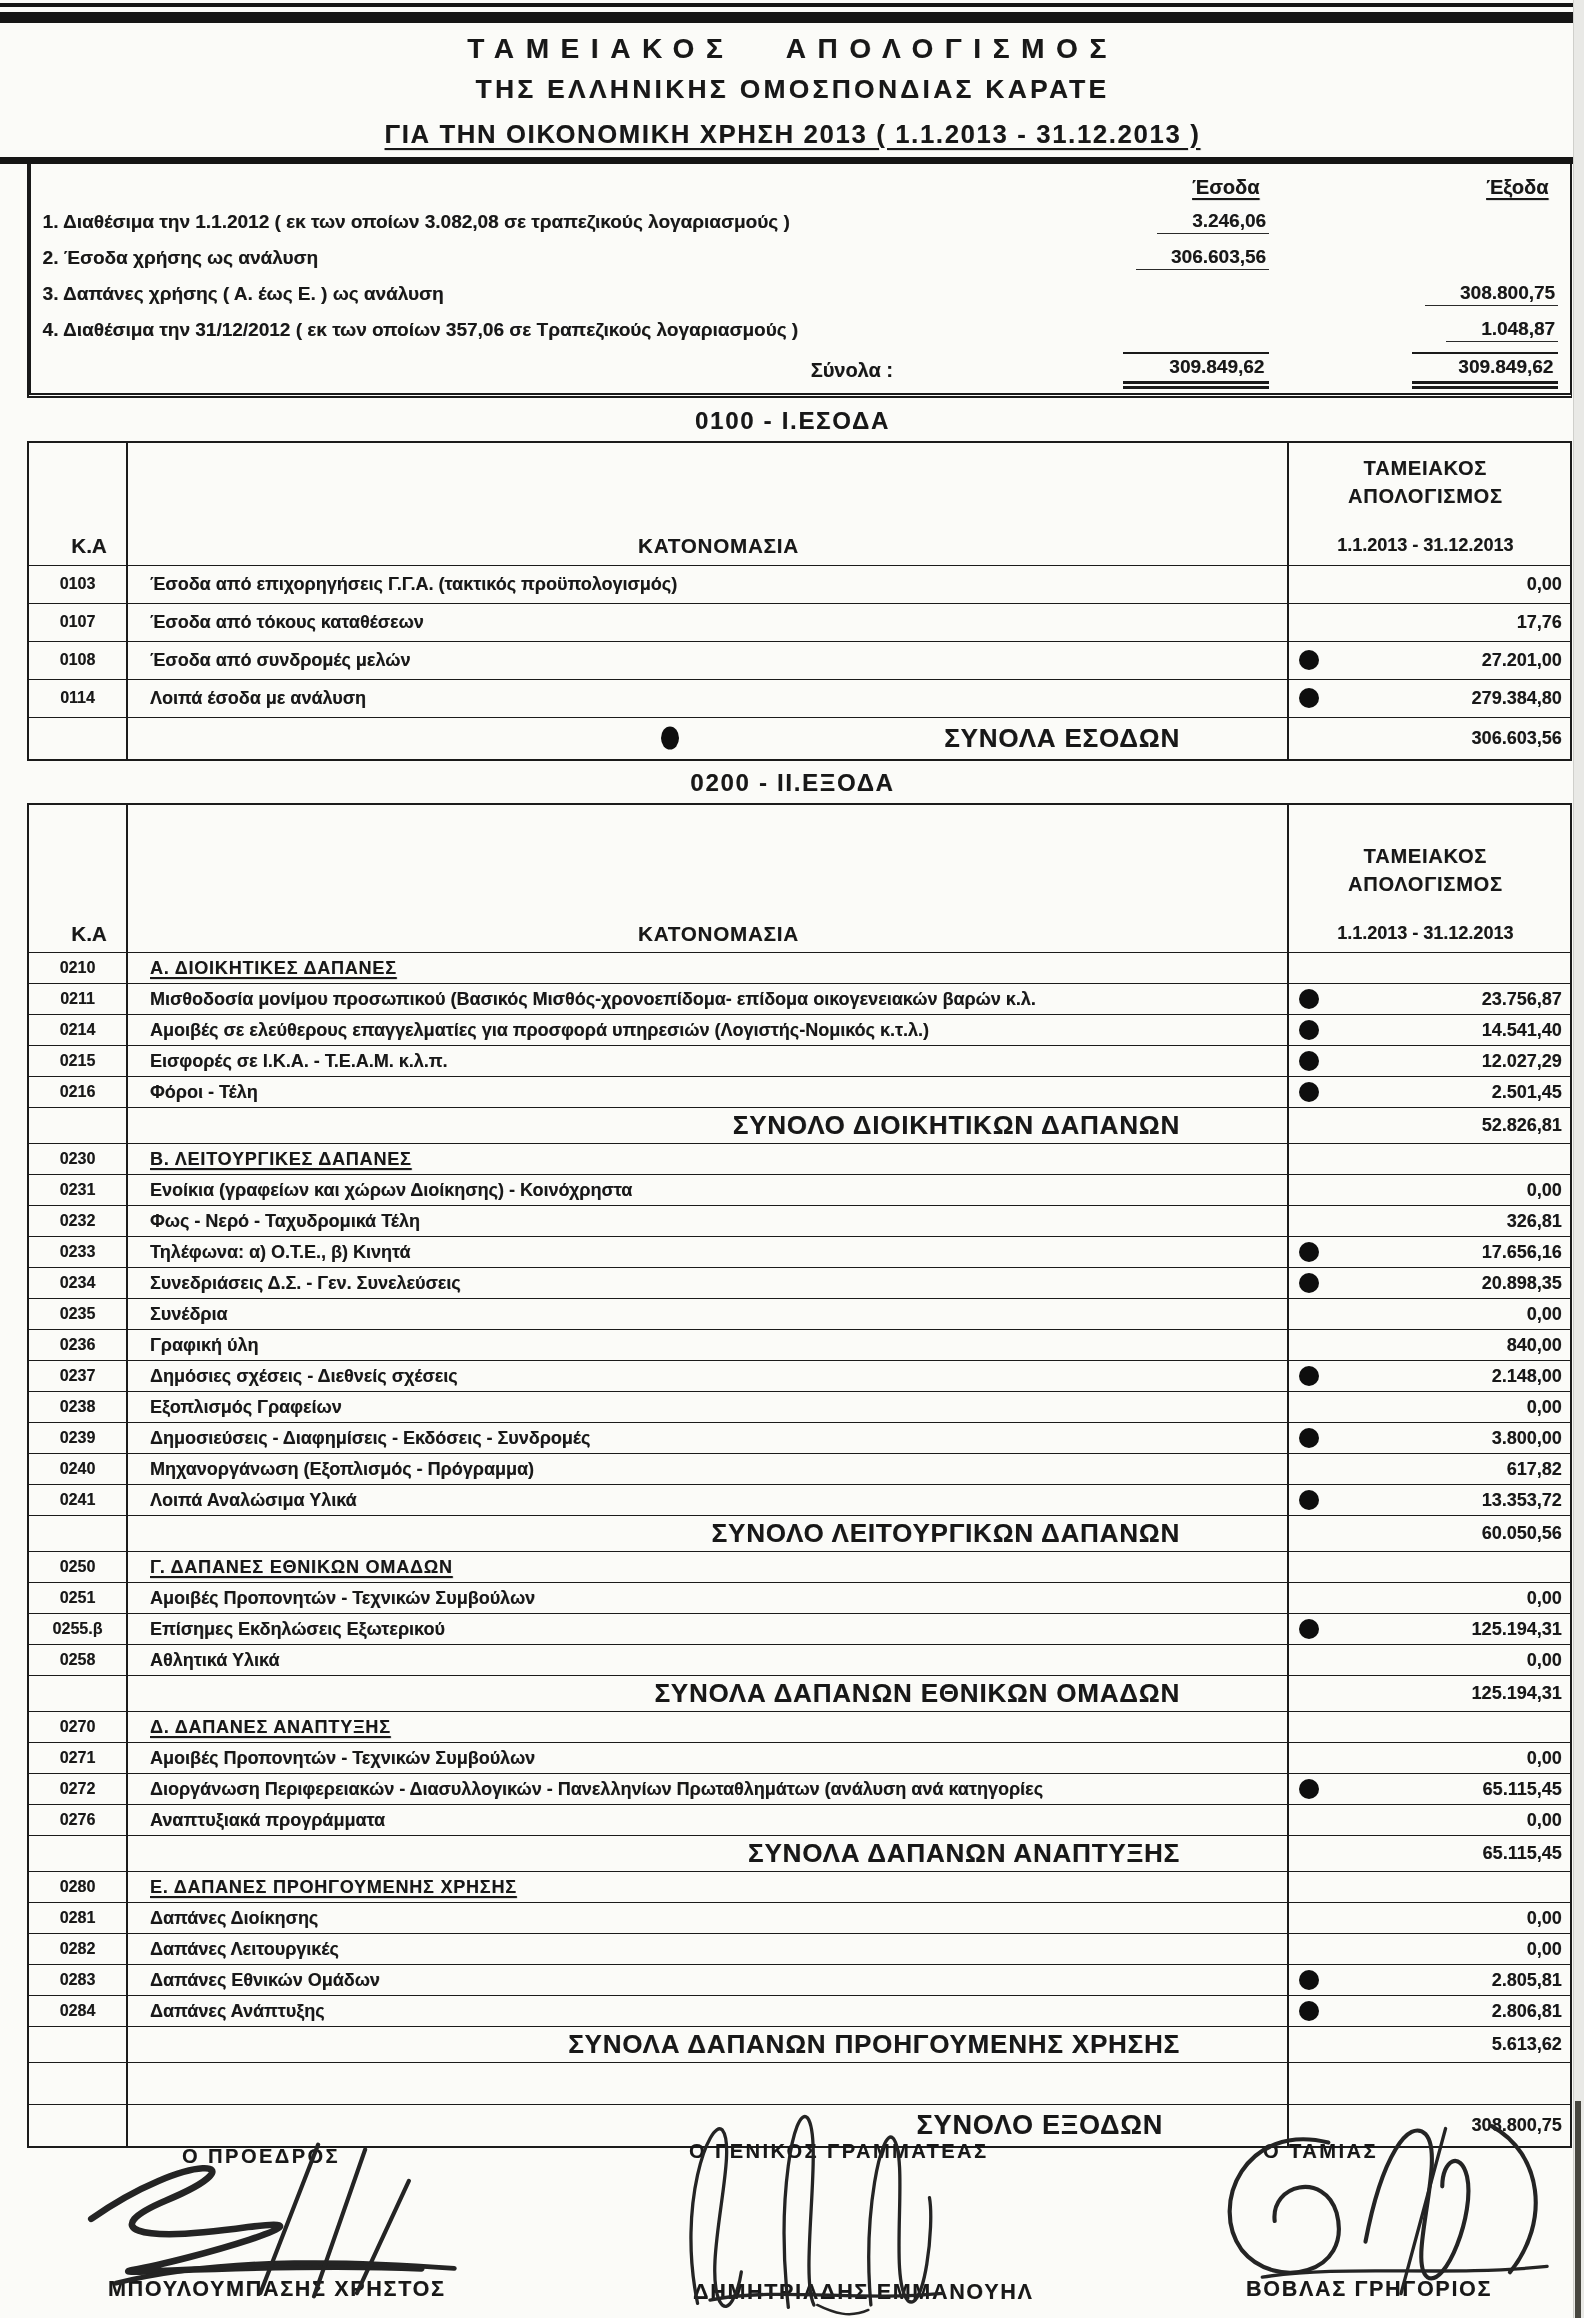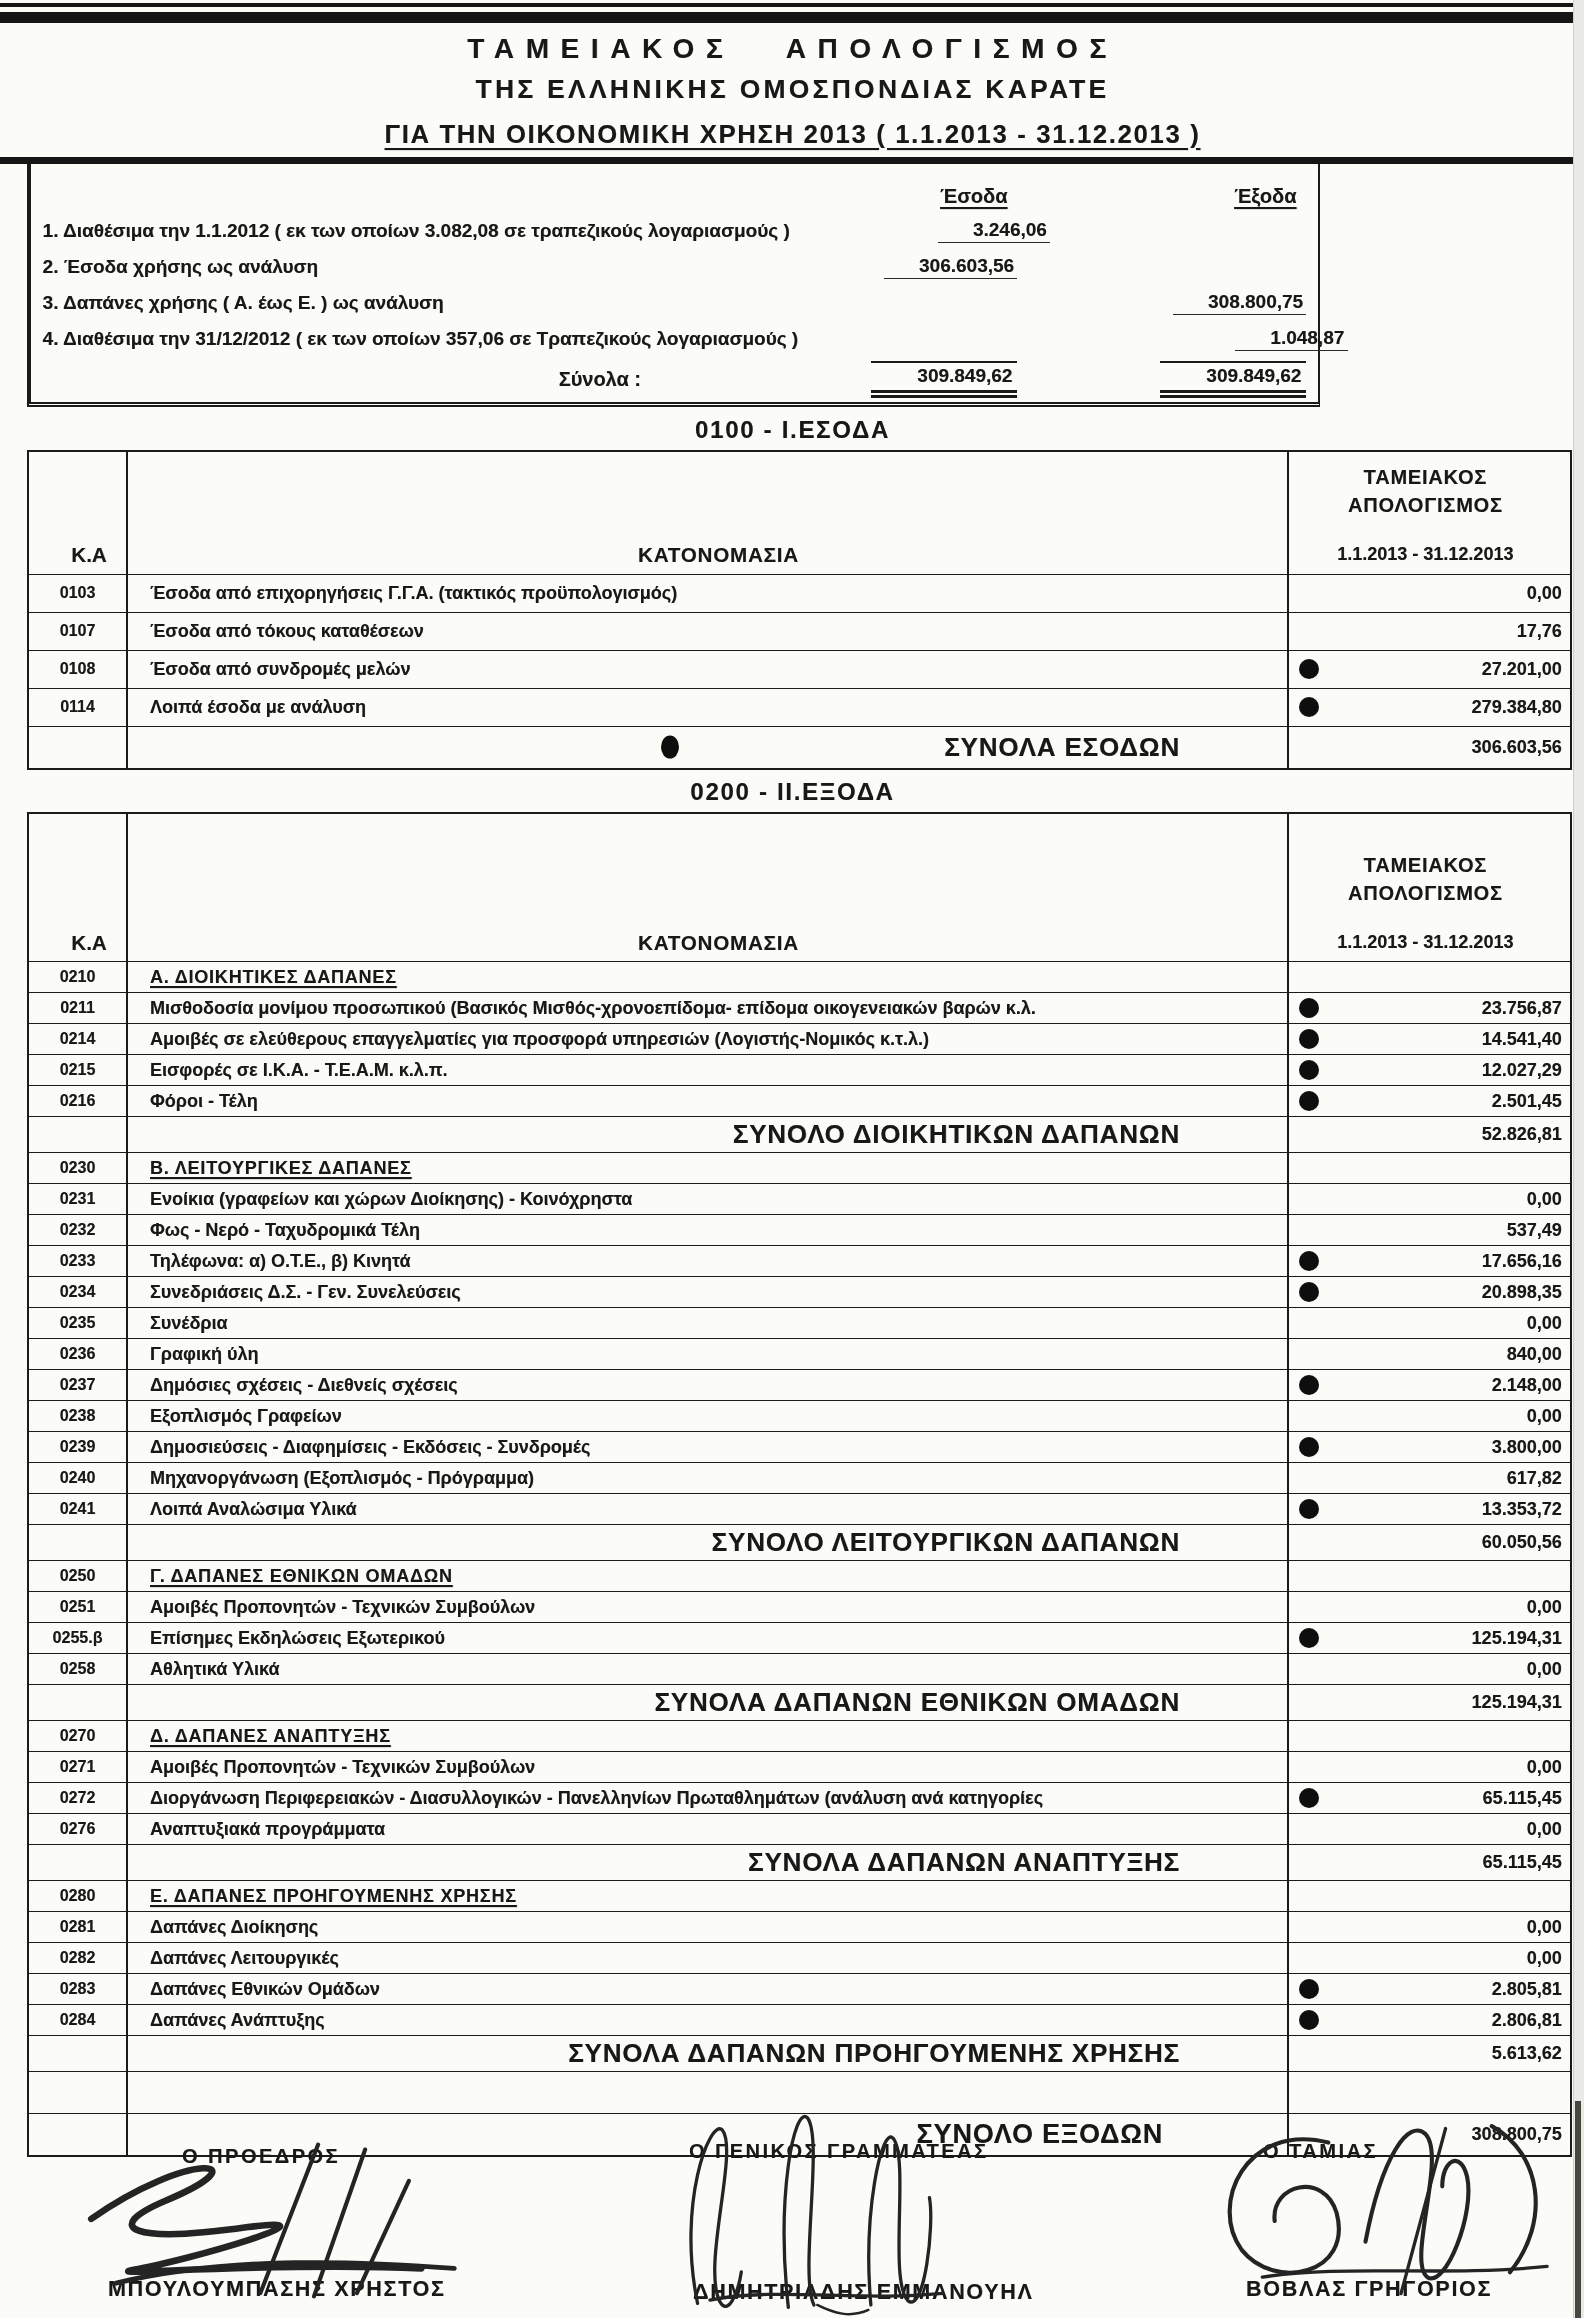--- a/index.html
+++ b/index.html
@@ -16,21 +16,21 @@
   .top-bar{height:10.7px;background:#151515;margin-top:5.8px;}
   .rule{height:7.4px;background:#151515;}
 
   
   .title-block{text-align:center;padding-top:6.6px;}
   .title-1{font-size:28px;font-weight:bold;letter-spacing:11.6px;word-spacing:33px;line-height:38px;}
   .title-2{font-size:26.4px;font-weight:bold;letter-spacing:3.3px;line-height:43px;}
   .title-3{font-size:25.6px;font-weight:bold;letter-spacing:1.7px;line-height:46px;text-decoration:underline;text-decoration-thickness:1.7px;text-underline-offset:5px;}
 
   
-  .summary{margin-left:27px;width:1293px;border-left:4.1px solid #1a1a1a;border-right:2.5px solid #1a1a1a;border-bottom:5.8px double #1a1a1a;box-sizing:border-box;padding-top:16px;}
+  .summary{margin-left:27px;width:1545px;border-left:4.1px solid #1a1a1a;border-right:2.5px solid #1a1a1a;border-bottom:5.8px double #1a1a1a;box-sizing:border-box;padding-top:7px;}
   .sum-hrow,.sum-row,.sum-total-row{display:grid;grid-template-columns:1fr 272px 289px;align-items:center;}
   .sum-hrow{height:33px;}
   .sum-row{height:36px;}
   .sum-total-row{height:45px;}
   .sum-label{font-size:19px;font-weight:bold;padding-left:11.6px;white-space:nowrap;}
   .sum-val{text-align:right;padding-right:11.6px;font-size:19px;font-weight:bold;}
   .sum-h{text-align:right;padding-right:21.5px;font-size:20px;font-weight:bold;text-decoration:underline;text-decoration-thickness:1.7px;text-underline-offset:4.1px;}
   .num.u{display:inline-block;border-bottom:1.7px solid #2a2a2a;padding:0 3.3px 1.7px 35px;}
   .sum-total-label{text-align:right;padding-right:116px;font-size:20px;font-weight:bold;}
   .num.tot{display:inline-block;border-top:2.5px solid #1a1a1a;border-bottom:8.3px double #1a1a1a;padding:2.5px 5px 3.3px 46px;}
@@ -257,21 +257,21 @@
         <div class="c-code">0231</div>
         <div class="c-name">Ενοίκια (γραφείων και χώρων Διοίκησης) - Κοινόχρηστα</div>
         <div class="c-val">
           <div>0,00</div>
         </div>
       </div>
       <div class="t-row e-row">
         <div class="c-code">0232</div>
         <div class="c-name">Φως - Νερό - Ταχυδρομικά Τέλη</div>
         <div class="c-val">
-          <div>537,49</div>
+          <div>326,81</div>
         </div>
       </div>
       <div class="t-row e-row">
         <div class="c-code">0233</div>
         <div class="c-name">Τηλέφωνα: α) Ο.Τ.Ε., β) Κινητά</div>
         <div class="c-val">
           <div class="dot"></div>
           <div>17.656,16</div>
         </div>
       </div>

